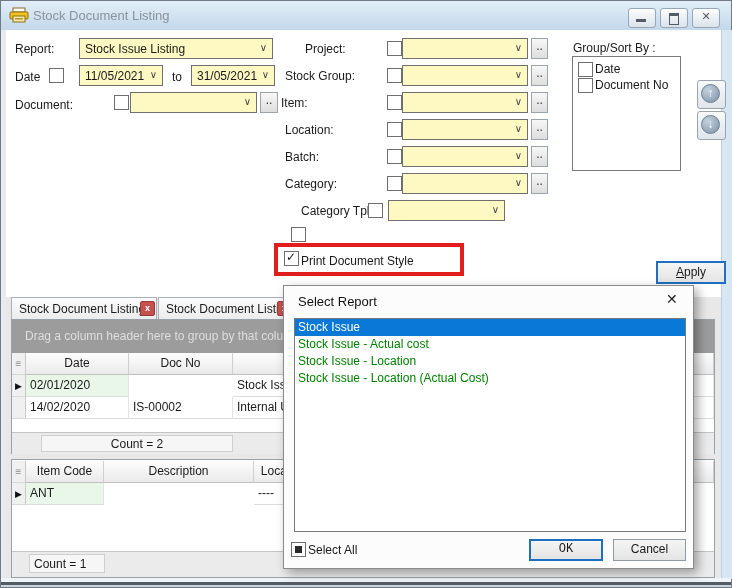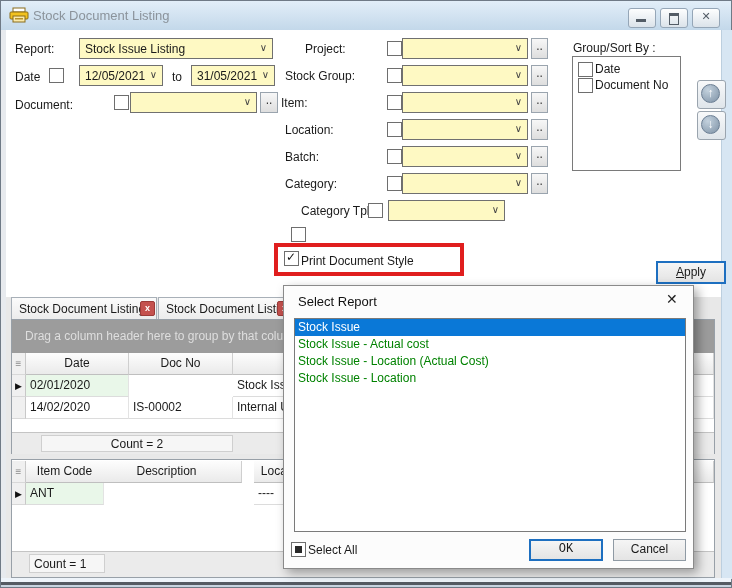--- a/index.html
+++ b/index.html
@@ -93,21 +93,21 @@
 
   <span class="abs lbl" style="left:14px;top:41px;">Report:</span>
   <div class="abs combo" style="left:78px;top:37px;width:194px;">
     <span class="val">Stock Issue Listing</span>
     <span class="chev">∨</span>
   </div>
 
   <span class="abs lbl" style="left:14px;top:69px;">Date</span>
   <span class="abs cb" style="left:48px;top:67px;"></span>
   <div class="abs combo" style="left:78px;top:64px;width:84px;">
-    <span class="val">12/05/2021</span>
+    <span class="val">11/05/2021</span>
     <span class="chev">∨</span>
   </div>
   <span class="abs lbl" style="left:171px;top:69px;">to</span>
   <div class="abs combo" style="left:190px;top:64px;width:84px;">
     <span class="val">31/05/2021</span>
     <span class="chev">∨</span>
   </div>
 
   <span class="abs lbl" style="left:14px;top:97px;">Document:</span>
   <span class="abs cb" style="left:113px;top:94px;"></span>
@@ -217,21 +217,21 @@
   <div class="abs gc" style="left:232px;top:396px;width:481px;">Internal Usage</div>
 
   <div class="abs footband" style="left:11px;top:431px;width:702px;height:22px;"></div>
   <div class="abs countbox" style="left:40px;top:434px;width:192px;height:17px;text-align:center;">Count = 2</div>
 
   <div class="abs gridpanel" style="left:10px;top:458px;width:704px;height:119px;"></div>
   <div class="abs gi" style="left:11px;top:460px;width:14px;">
       <div class="indic-glyph">≡</div>
     </div>
   <div class="abs gh" style="left:25px;top:460px;width:78px;">Item Code</div>
-  <div class="abs gh" style="left:91px;top:460px;width:150px;">Description</div>
+  <div class="abs gh" style="left:103px;top:460px;width:150px;">Description</div>
   <div class="abs gh" style="left:253px;top:460px;width:60px;">Location</div>
   <div class="abs gh" style="left:313px;top:460px;width:400px;"></div>
 
   <div class="abs gi" style="left:11px;top:482px;width:14px;">
       <div class="rowarrow">▶</div>
     </div>
   <div class="abs gc green-cell" style="left:25px;top:482px;width:78px;">ANT</div>
   <div class="abs gc" style="left:253px;top:482px;width:60px;">----</div>
 
   <div class="abs footband" style="left:11px;top:550px;width:702px;height:26px;"></div>
@@ -241,22 +241,22 @@
   <div class="abs bframe2"></div>
   <div class="abs bframe3"></div>
 
   <div class="abs dialog" style="left:282px;top:284px;width:409px;height:282px;">
     <span class="abs dlg-title" style="left:14px;top:8px;">Select Report</span>
     <span class="abs dlg-close" style="left:382px;top:5px;">✕</span>
 
     <div class="abs listbox" style="left:10px;top:32px;width:390px;height:212px;">
       <div class="litem sel">Stock Issue</div>
       <div class="litem greenitem">Stock Issue - Actual cost</div>
+      <div class="litem greenitem">Stock Issue - Location</div>
       <div class="litem greenitem">Stock Issue - Location (Actual Cost)</div>
-      <div class="litem greenitem">Stock Issue - Location</div>
     </div>
 
     <span class="abs cb indet" style="left:7px;top:256px;"></span>
     <span class="abs lbl" style="left:24px;top:257px;">Select All</span>
     <div class="abs btn default" style="left:245px;top:253px;width:74px;height:22px;line-height:17px;font-family:Liberation Mono, monospace;">OK</div>
     <div class="abs btn" style="left:329px;top:253px;width:73px;height:22px;line-height:19px;">Cancel</div>
   </div>
 
 </div>
 

